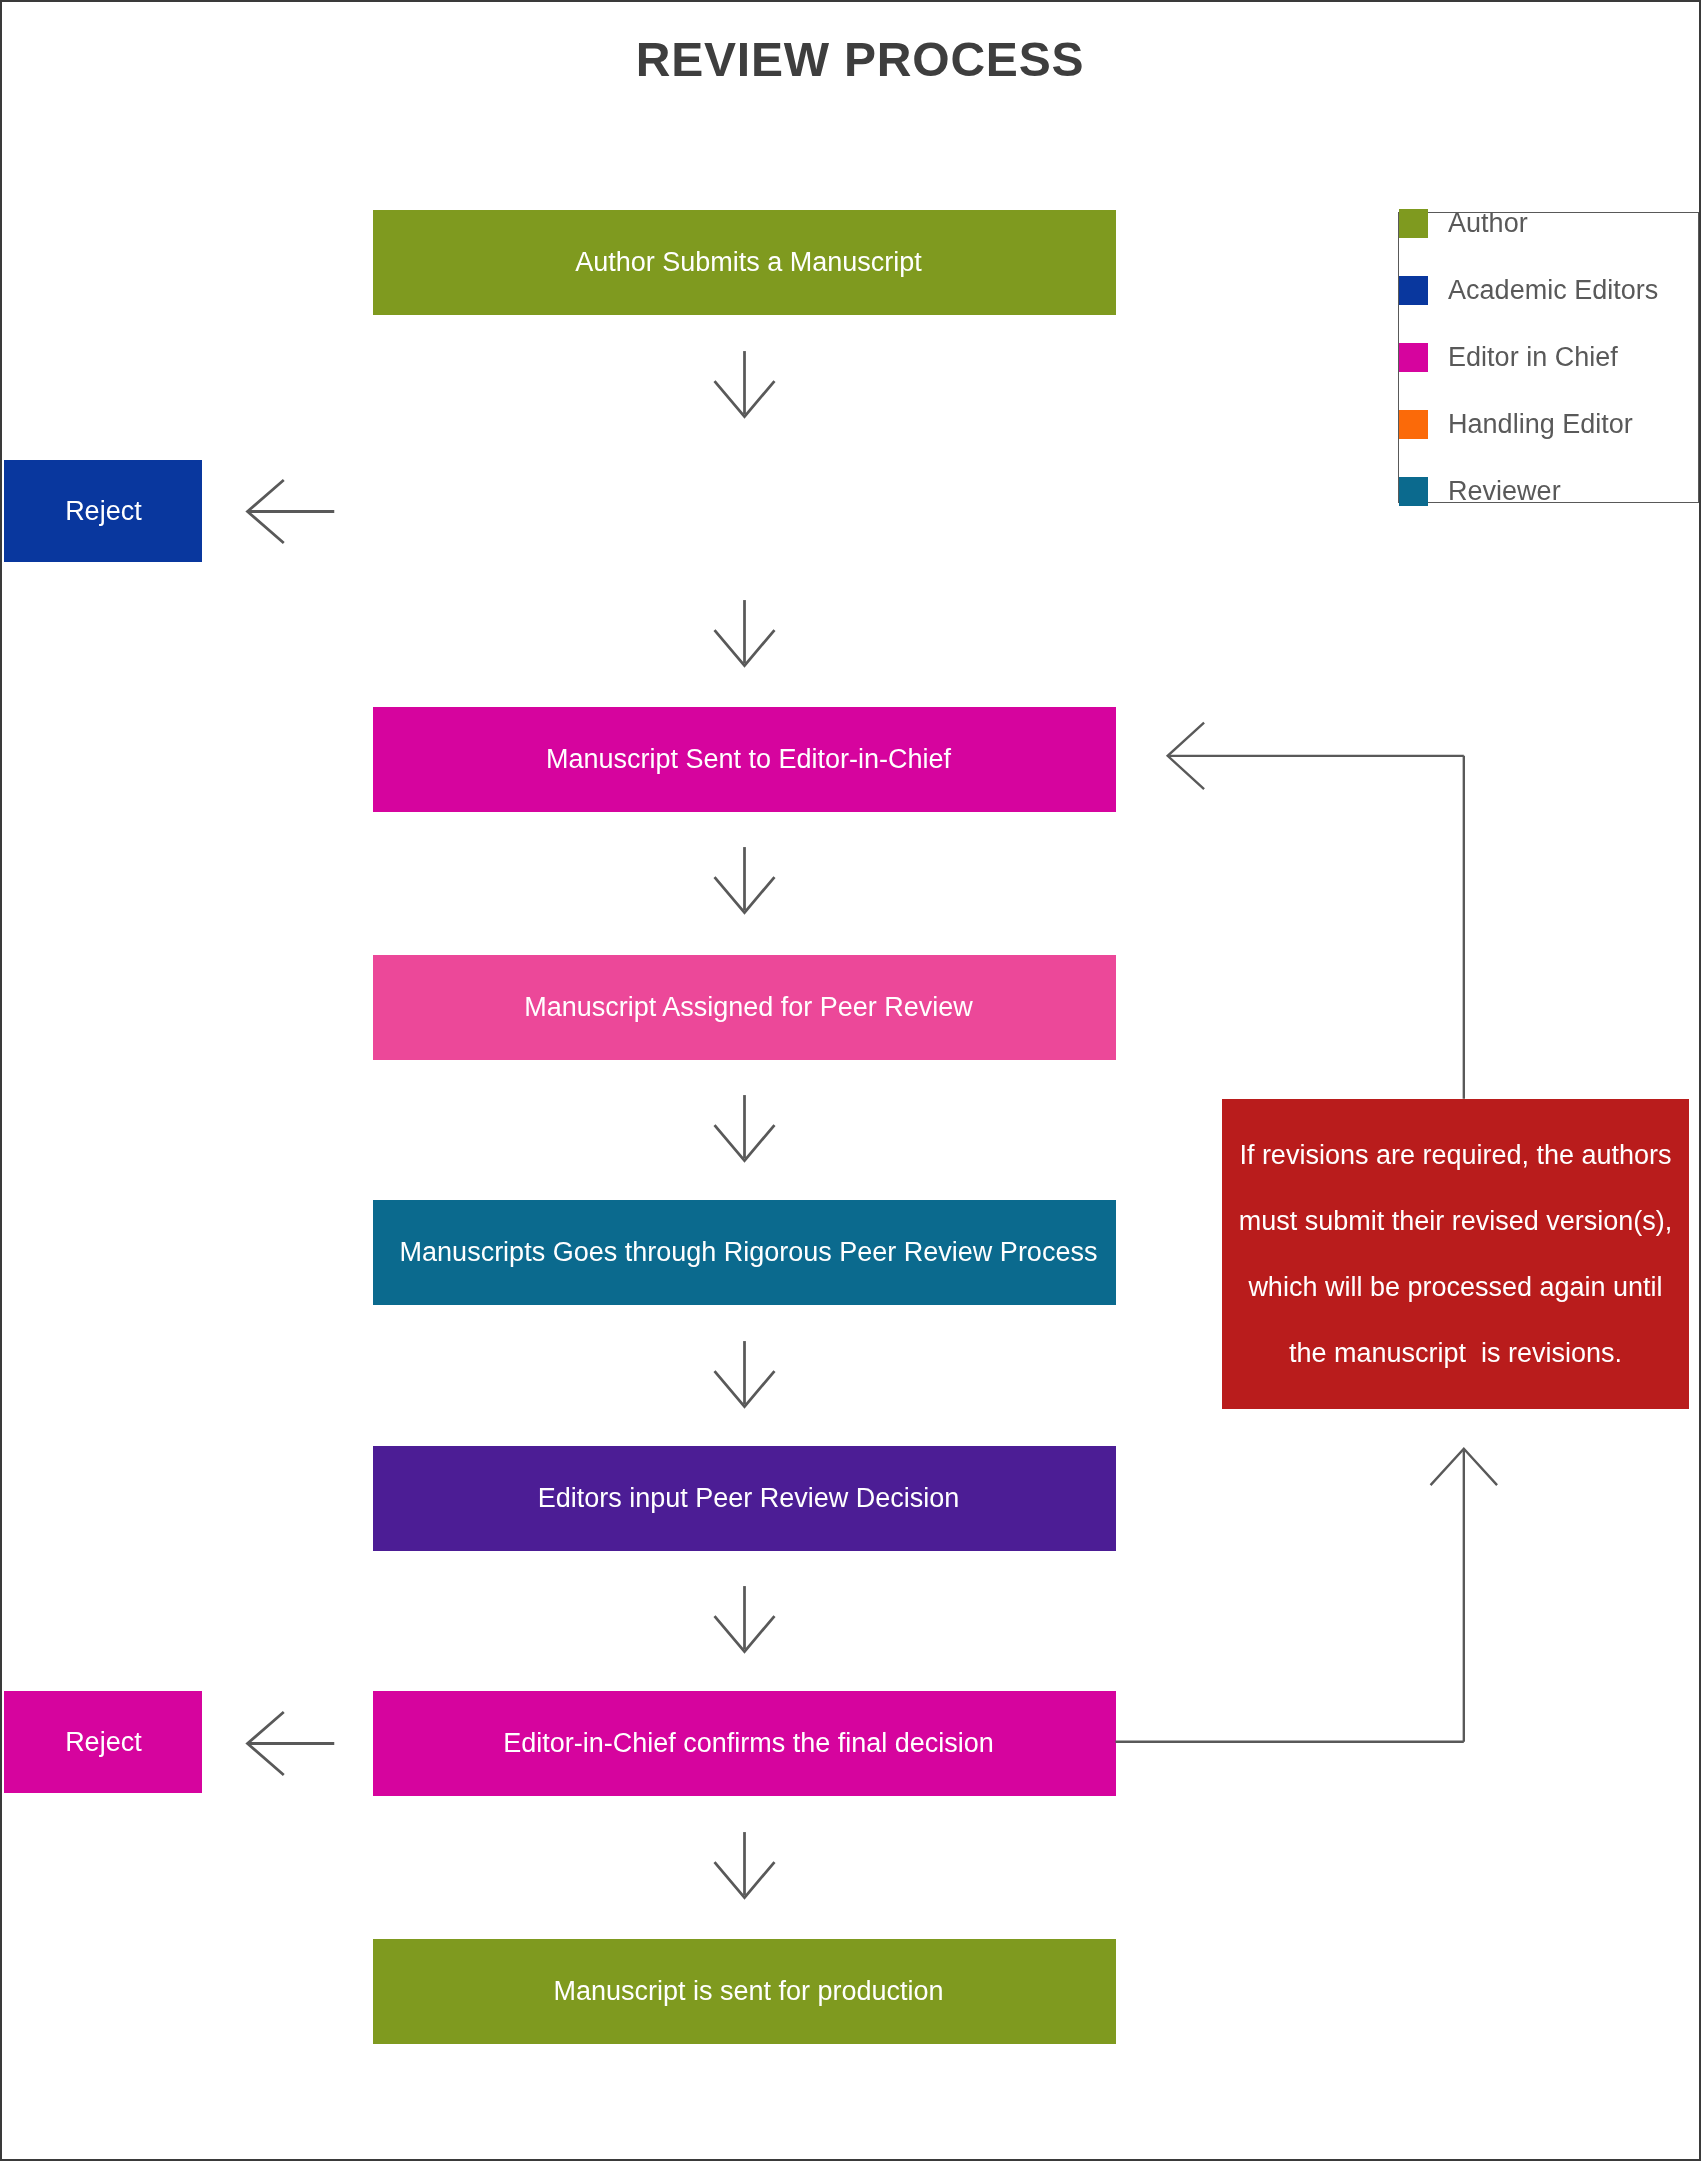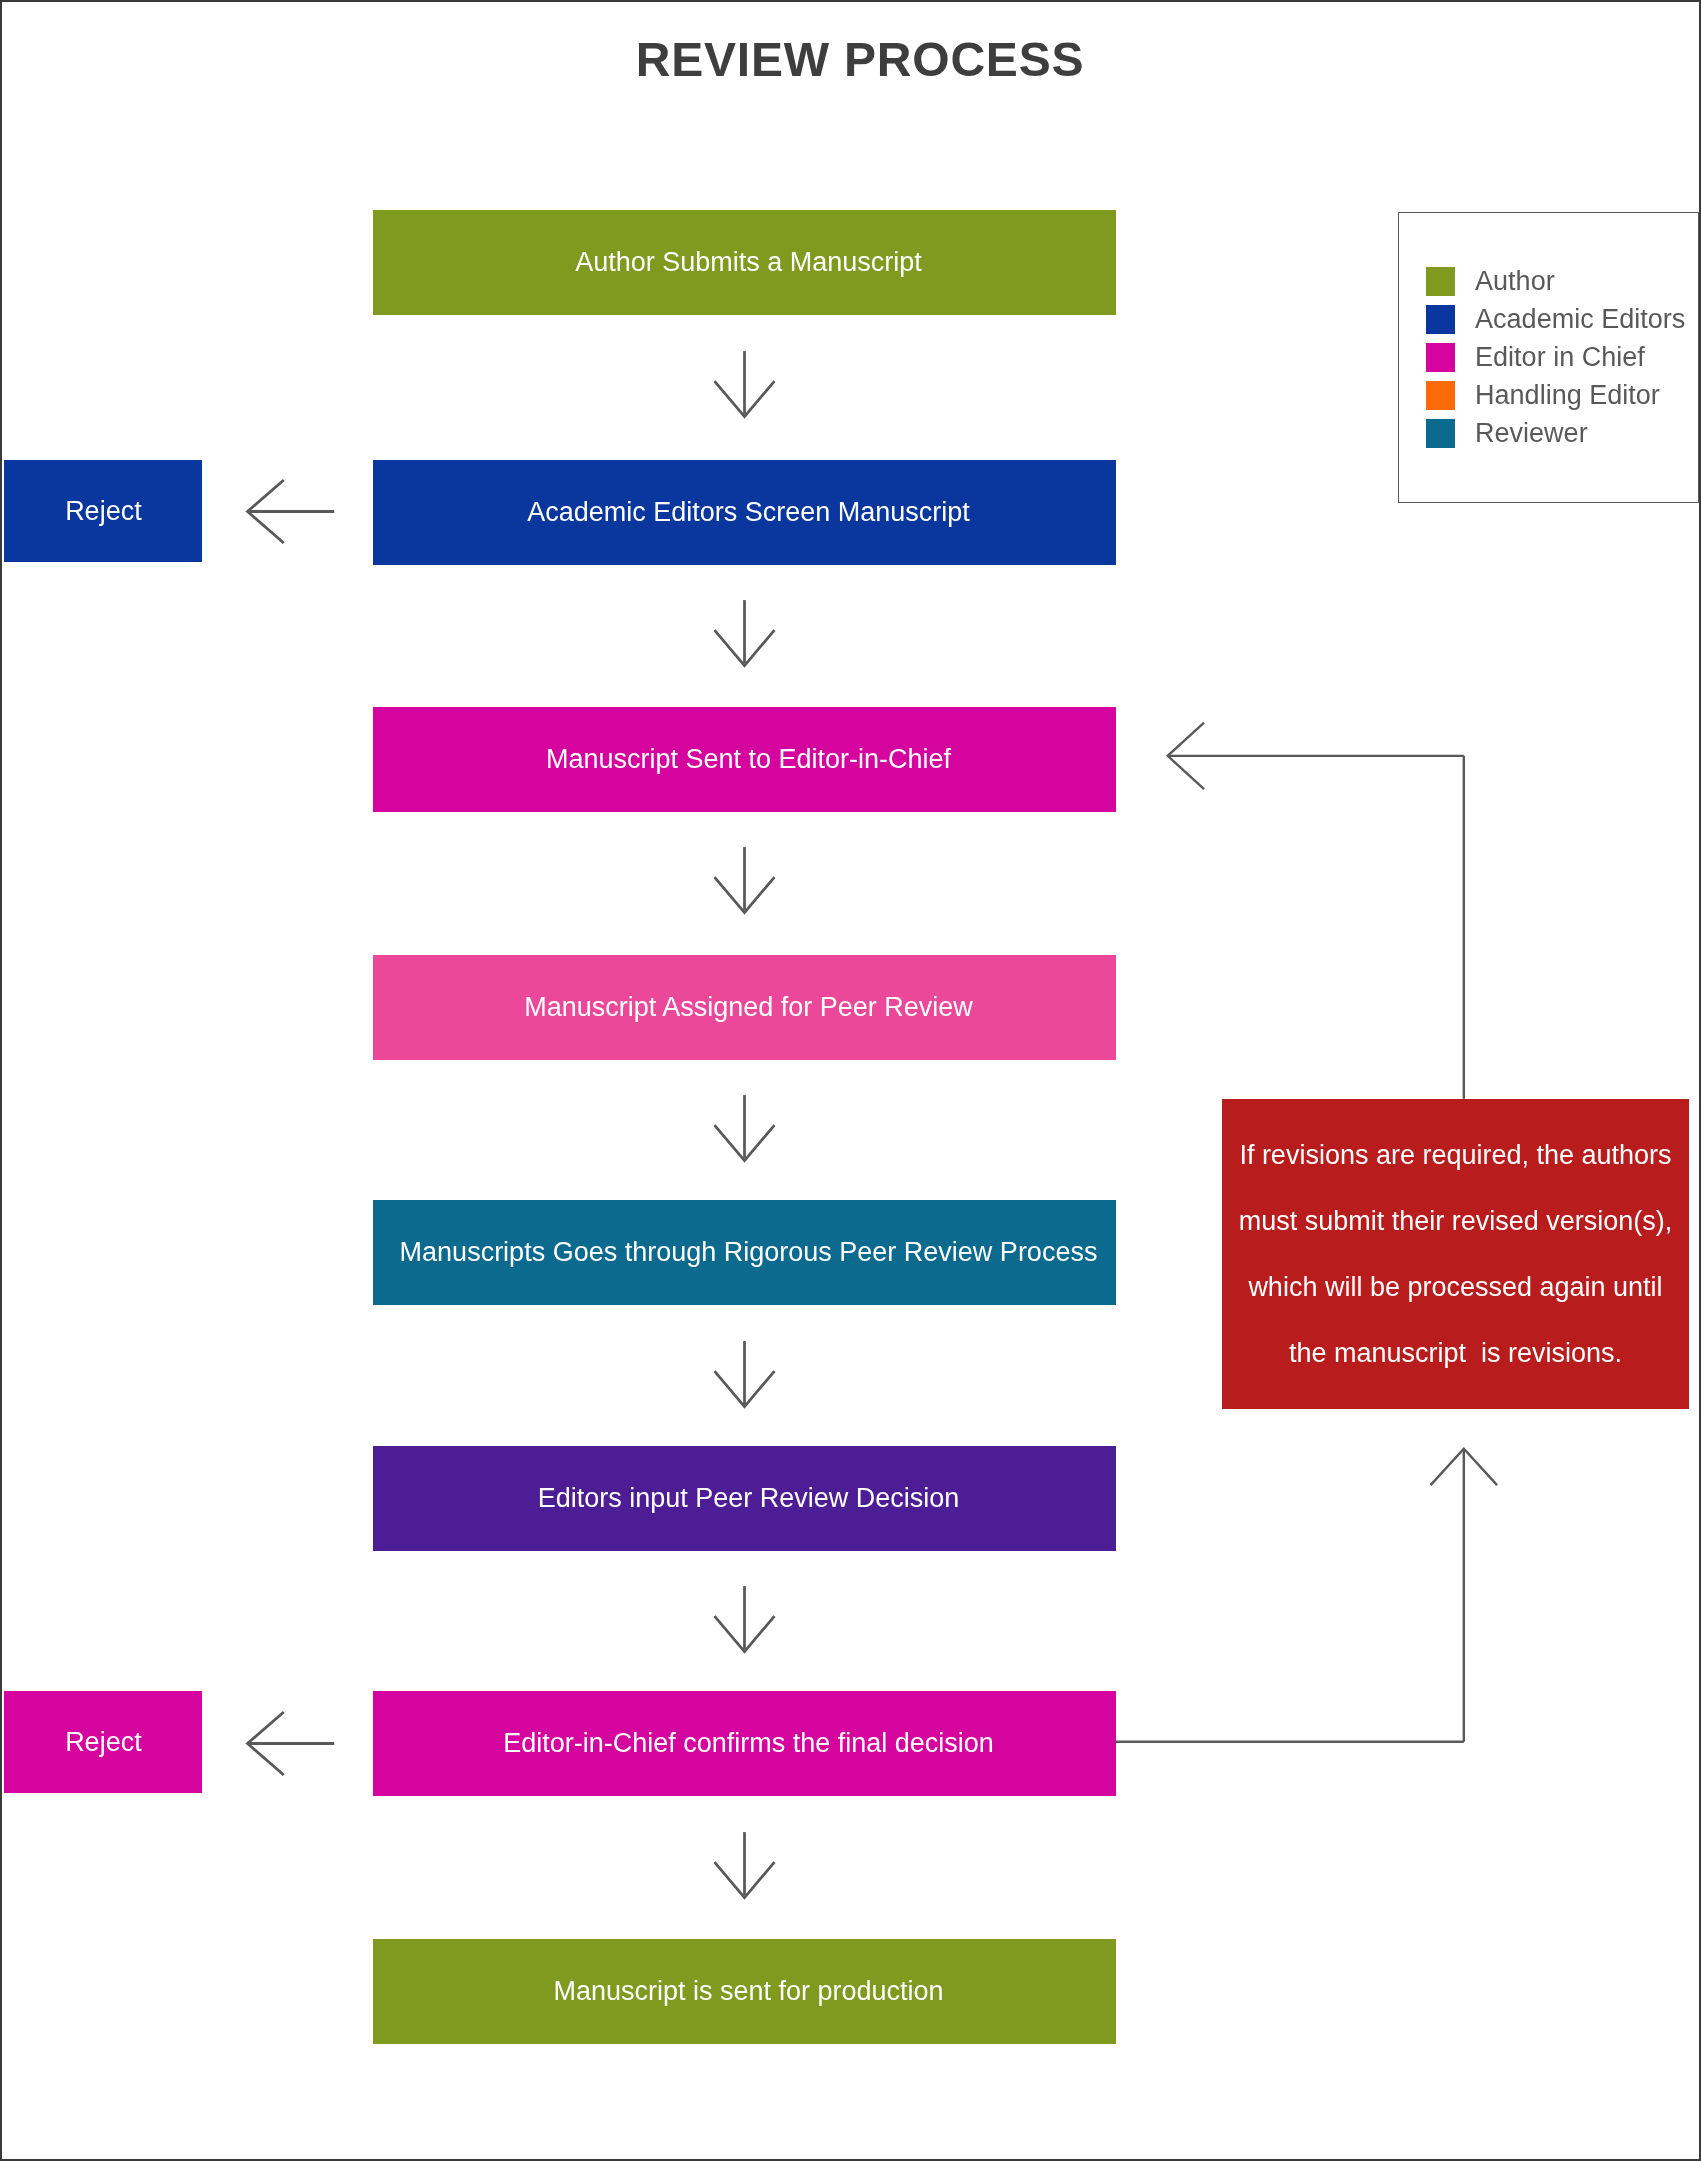--- a/index.html
+++ b/index.html
@@ -84,22 +84,21 @@
     position: absolute;
     left: 1396px;
     top: 210px;
     width: 301px;
     height: 291px;
     border: 1.6px solid #595959;
     background: #ffffff;
     display: flex;
     flex-direction: column;
     justify-content: center;
-    gap: 7px;
-    padding-left: 27px;
+    gap: 36px;
   }
   .legend-row { display: flex; align-items: center; gap: 20.6px; }
   .swatch { width: 28.5px; height: 28.5px; flex: 0 0 28.5px; }
   .legend-label { font-size: 27px; color: #595959; }
   
   svg.connector { position: absolute; pointer-events: none; }
   svg.connector line, svg.connector polyline {
     stroke: var(--connector, #595959);
     fill: none;
   }
@@ -140,21 +139,20 @@
       <span class="swatch" style="background-color: rgb(251, 106, 9);"></span>
       <span class="legend-label">Handling Editor</span>
     </div>
     <div class="legend-row">
       <span class="swatch" style="background-color: rgb(11, 106, 142);"></span>
       <span class="legend-label">Reviewer</span>
     </div>
   </div>
 
   <div class="step s1" style="background-color: rgb(127, 154, 31);">Author Submits a Manuscript</div>
-  <div class="step s2" style="background-color: rgb(9, 55, 158);">Academic Editors Screen Manuscript</div>
   <div class="step s3" style="background-color: rgb(214, 4, 158);">Manuscript Sent to Editor-in-Chief</div>
   <div class="step s4" style="background-color: #ec4899;">Manuscript Assigned for Peer Review</div>
   <div class="step s5" style="background-color: rgb(11, 106, 142);">Manuscripts Goes through Rigorous Peer Review Process</div>
   <div class="step s6" style="background-color: #4c1d95;">Editors input Peer Review Decision</div>
   <div class="step s7" style="background-color: rgb(214, 4, 158);">Editor-in-Chief confirms the final decision</div>
   <div class="step s8" style="background-color: rgb(127, 154, 31);">Manuscript is sent for production</div>
 
   <div class="reject r1" style="background-color: rgb(9, 55, 158);">Reject</div>
   <div class="reject r2" style="background-color: rgb(214, 4, 158);">Reject</div>
 

